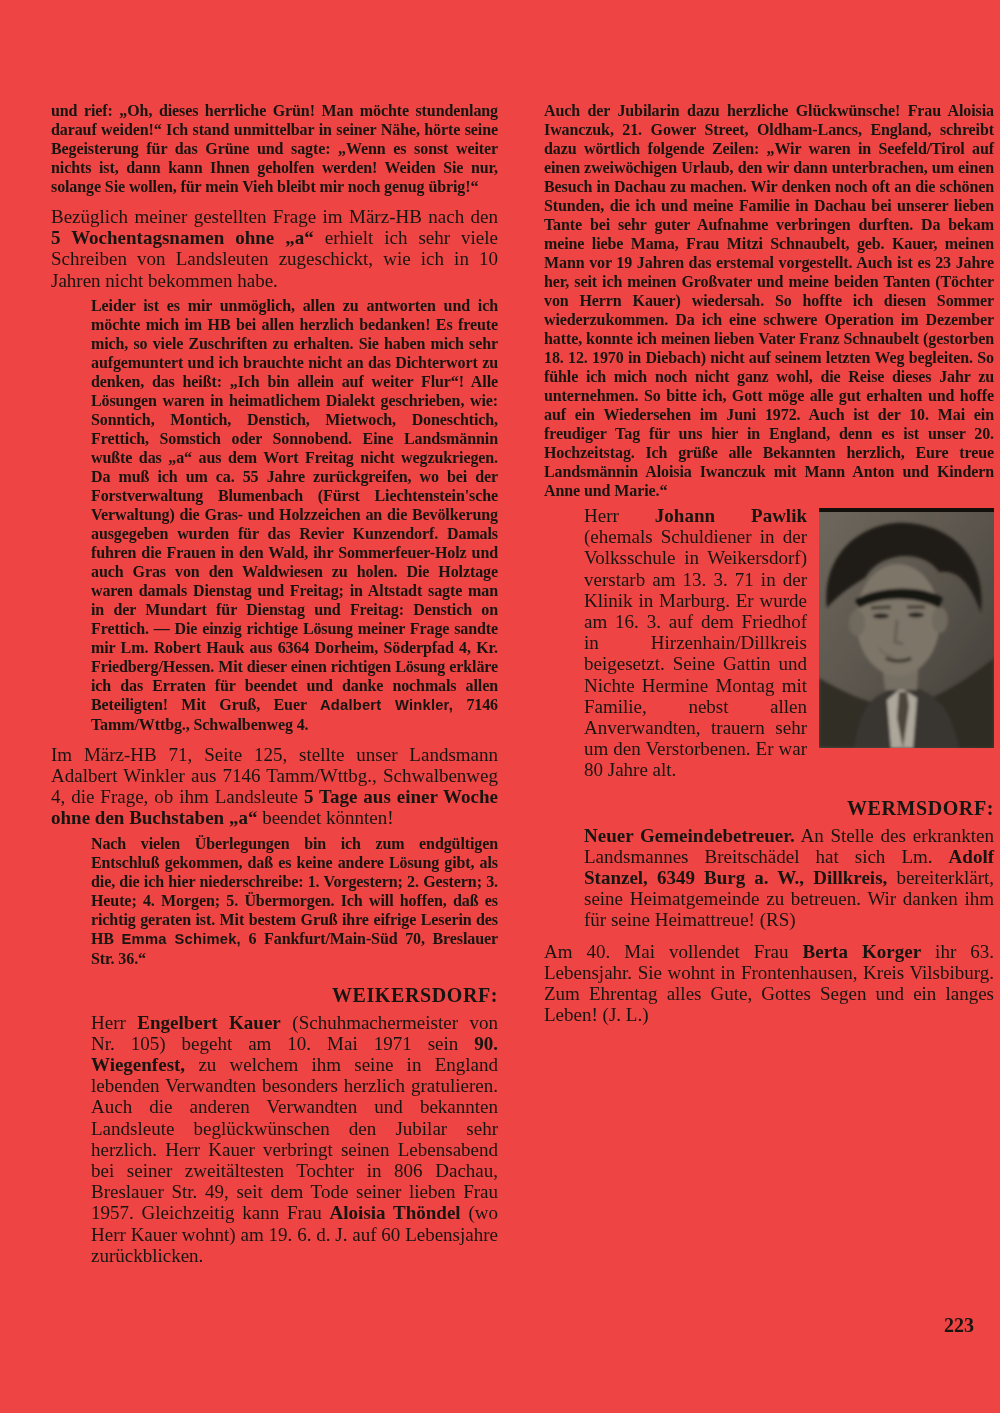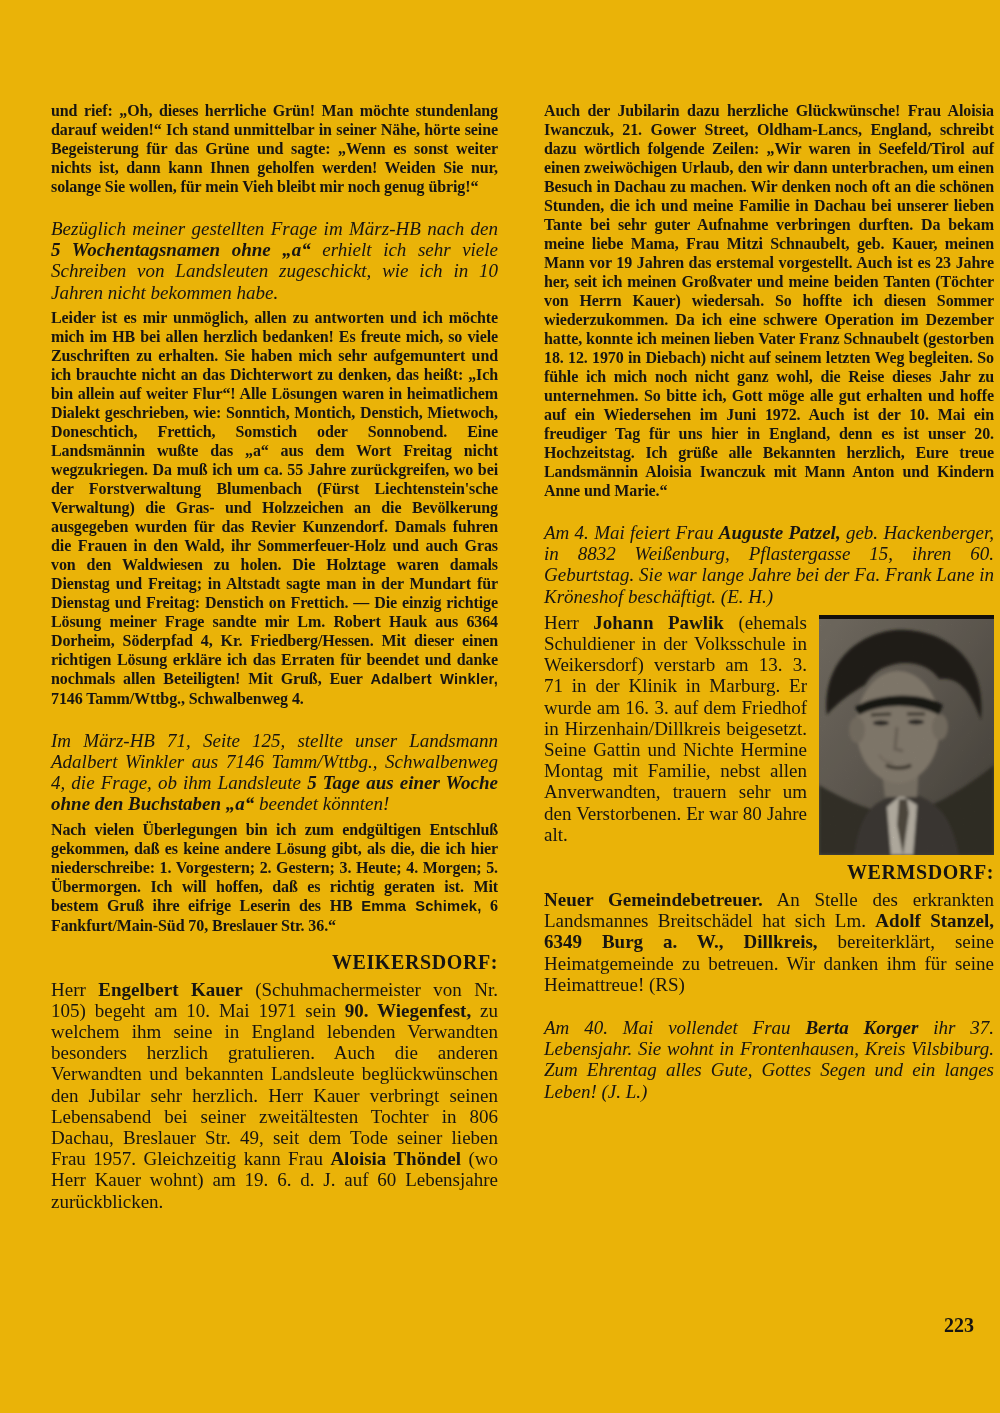--- a/index.html
+++ b/index.html
@@ -3,36 +3,36 @@
 <meta charset="utf-8">
 <style>
   html,body{margin:0;padding:0;}
   body{
     width:1000px;height:1413px;
     background:#e9e9e7;
     font-family:"Liberation Serif","DejaVu Serif",serif;
   }
   .page{
     position:relative;width:1000px;height:1413px;overflow:hidden;
-    background:#eab308;color:#181511;
+    background:#ef4444;color:#181511;
   }
   .col{position:absolute;top:101px;}
   .col-left{left:51px;width:447px;}
   .col-right{left:544px;width:450px;}
   .para{text-align:justify;margin:0;}
   .t-sm{font-size:16px;line-height:19px;font-weight:700;letter-spacing:-0.1px;}
   .t-lg{font-size:19px;line-height:21.2px;font-weight:400;}
   .seg-b{font-weight:700;}
   .seg-hb{font-family:"Liberation Sans","DejaVu Sans",sans-serif;font-weight:700;font-size:0.92em;letter-spacing:0.2px;}
   .heading{
     font-size:20px;font-weight:700;letter-spacing:0.6px;
     margin:0;text-align:right;
   }
-  .mt-sm{margin-top:5px;}
-  .mt-md{margin-top:22px;font-style:italic;}
+  .mt-sm{margin-top:5px;margin-left:40px;}
+  .mt-md{margin-top:10px;}
   .mt-lg{margin-top:16px;}
   .photo{
     float:right;width:175px;height:240px;
     margin:3px 0 6px 12px;
     display:block;
   }
   .page-number{
     position:absolute;top:1314px;left:540px;width:434px;
     text-align:right;font-size:20px;font-weight:700;
   }
@@ -54,21 +54,20 @@
     <p class="para t-sm mt-sm"><span>Nach vielen Überlegungen bin ich zum endgültigen Entschluß gekommen, daß es keine andere Lösung gibt, als die, die ich hier niederschreibe: 1. Vorgestern; 2. Gestern; 3. Heute; 4. Morgen; 5. Übermorgen. Ich will hoffen, daß es richtig geraten ist. Mit bestem Gruß ihre eifrige Leserin des HB </span><span class="seg-hb">Emma Schimek,</span><span> 6 Fankfurt/Main-Süd 70, Breslauer Str. 36.“</span></p>
 
     <h2 class="heading mt-lg">WEIKERSDORF:</h2>
 
     <p class="para t-lg mt-sm"><span>Herr </span><span class="seg-b">Engelbert Kauer</span><span> (Schuhmachermeister von Nr. 105) begeht am 10. Mai 1971 sein </span><span class="seg-b">90. Wiegenfest,</span><span> zu welchem ihm seine in England lebenden Verwandten besonders herzlich gratulieren. Auch die anderen Verwandten und bekannten Landsleute beglückwünschen den Jubilar sehr herzlich. Herr Kauer verbringt seinen Lebensabend bei seiner zweitältesten Tochter in 806 Dachau, Breslauer Str. 49, seit dem Tode seiner lieben Frau 1957. Gleichzeitig kann Frau </span><span class="seg-b">Aloisia Thöndel</span><span> (wo Herr Kauer wohnt) am 19. 6. d. J. auf 60 Lebensjahre zurückblicken.</span></p>
   </div>
 
   <div class="col col-right">
     <p class="para t-sm"><span>Auch der Jubilarin dazu herzliche Glückwünsche! Frau Aloisia Iwanczuk, 21. Gower Street, Oldham-Lancs, England, schreibt dazu wörtlich folgende Zeilen: „Wir waren in Seefeld/Tirol auf einen zweiwöchigen Urlaub, den wir dann unterbrachen, um einen Besuch in Dachau zu machen. Wir denken noch oft an die schönen Stunden, die ich und meine Familie in Dachau bei unserer lieben Tante bei sehr guter Aufnahme verbringen durften. Da bekam meine liebe Mama, Frau Mitzi Schnaubelt, geb. Kauer, meinen Mann vor 19 Jahren das erstemal vorgestellt. Auch ist es 23 Jahre her, seit ich meinen Großvater und meine beiden Tanten (Töchter von Herrn Kauer) wiedersah. So hoffte ich diesen Sommer wiederzukommen. Da ich eine schwere Operation im Dezember hatte, konnte ich meinen lieben Vater Franz Schnaubelt (gestorben 18. 12. 1970 in Diebach) nicht auf seinem letzten Weg begleiten. So fühle ich mich noch nicht ganz wohl, die Reise dieses Jahr zu unternehmen. So bitte ich, Gott möge alle gut erhalten und hoffe auf ein Wiedersehen im Juni 1972. Auch ist der 10. Mai ein freudiger Tag für uns hier in England, denn es ist unser 20. Hochzeitstag. Ich grüße alle Bekannten herzlich, Eure treue Landsmännin Aloisia Iwanczuk mit Mann Anton und Kindern Anne und Marie.“</span></p>
 
-    <p class="para t-lg mt-md"><span>Am 4. Mai feiert Frau </span><span class="seg-b">Auguste Patzel,</span><span> geb. Hackenberger, in 8832 Weißenburg, Pflastergasse 15, ihren 60. Geburtstag. Sie war lange Jahre bei der Fa. Frank Lane in Kröneshof beschäftigt. (E. H.)</span></p>
 
     <div class="para t-lg mt-sm">
       
       <svg class="photo" viewBox="0 0 175 240" xmlns="http://www.w3.org/2000/svg">
         <defs>
           <linearGradient id="pbg" x1="0" y1="0" x2="1" y2="1">
             <stop offset="0" stop-color="#837c70"></stop>
             <stop offset="0.45" stop-color="#6f685e"></stop>
             <stop offset="1" stop-color="#4c4840"></stop>
           </linearGradient>
@@ -113,18 +112,18 @@
         <rect width="175" height="240" filter="url(#grain)" opacity="0.16"></rect>
       </svg>
       <span><span>Herr </span><span class="seg-b">Johann Pawlik</span><span> (ehemals Schuldiener in der Volksschule in Weikersdorf) verstarb am 13. 3. 71 in der Klinik in Marburg. Er wurde am 16. 3. auf dem Friedhof in Hirzenhain/Dillkreis beigesetzt. Seine Gattin und Nichte Hermine Montag mit Familie, nebst allen Anverwandten, trauern sehr um den Verstorbenen. Er war 80 Jahre alt.</span></span>
     </div>
 
 
     <h2 class="heading mt-lg">WERMSDORF:</h2>
 
     <p class="para t-lg mt-sm"><span class="seg-b">Neuer Gemeindebetreuer.</span><span> An Stelle des erkrankten Landsmannes Breitschädel hat sich Lm. </span><span class="seg-b">Adolf Stanzel, 6349 Burg a. W., Dillkreis,</span><span> bereiterklärt, seine Heimatgemeinde zu betreuen. Wir danken ihm für seine Heimattreue! (RS)</span></p>
 
-    <p class="para t-lg mt-md"><span>Am 40. Mai vollendet Frau </span><span class="seg-b">Berta Korger</span><span> ihr 37. Lebensjahr. Sie wohnt in Frontenhausen, Kreis Vilsbiburg. Zum Ehrentag alles Gute, Gottes Segen und ein langes Leben! (J. L.)</span></p>
+    <p class="para t-lg mt-md"><span>Am 40. Mai vollendet Frau </span><span class="seg-b">Berta Korger</span><span> ihr 63. Lebensjahr. Sie wohnt in Frontenhausen, Kreis Vilsbiburg. Zum Ehrentag alles Gute, Gottes Segen und ein langes Leben! (J. L.)</span></p>
 
   </div>
 
   <div class="page-number">223</div>
 </div>
 
 </body></html>

